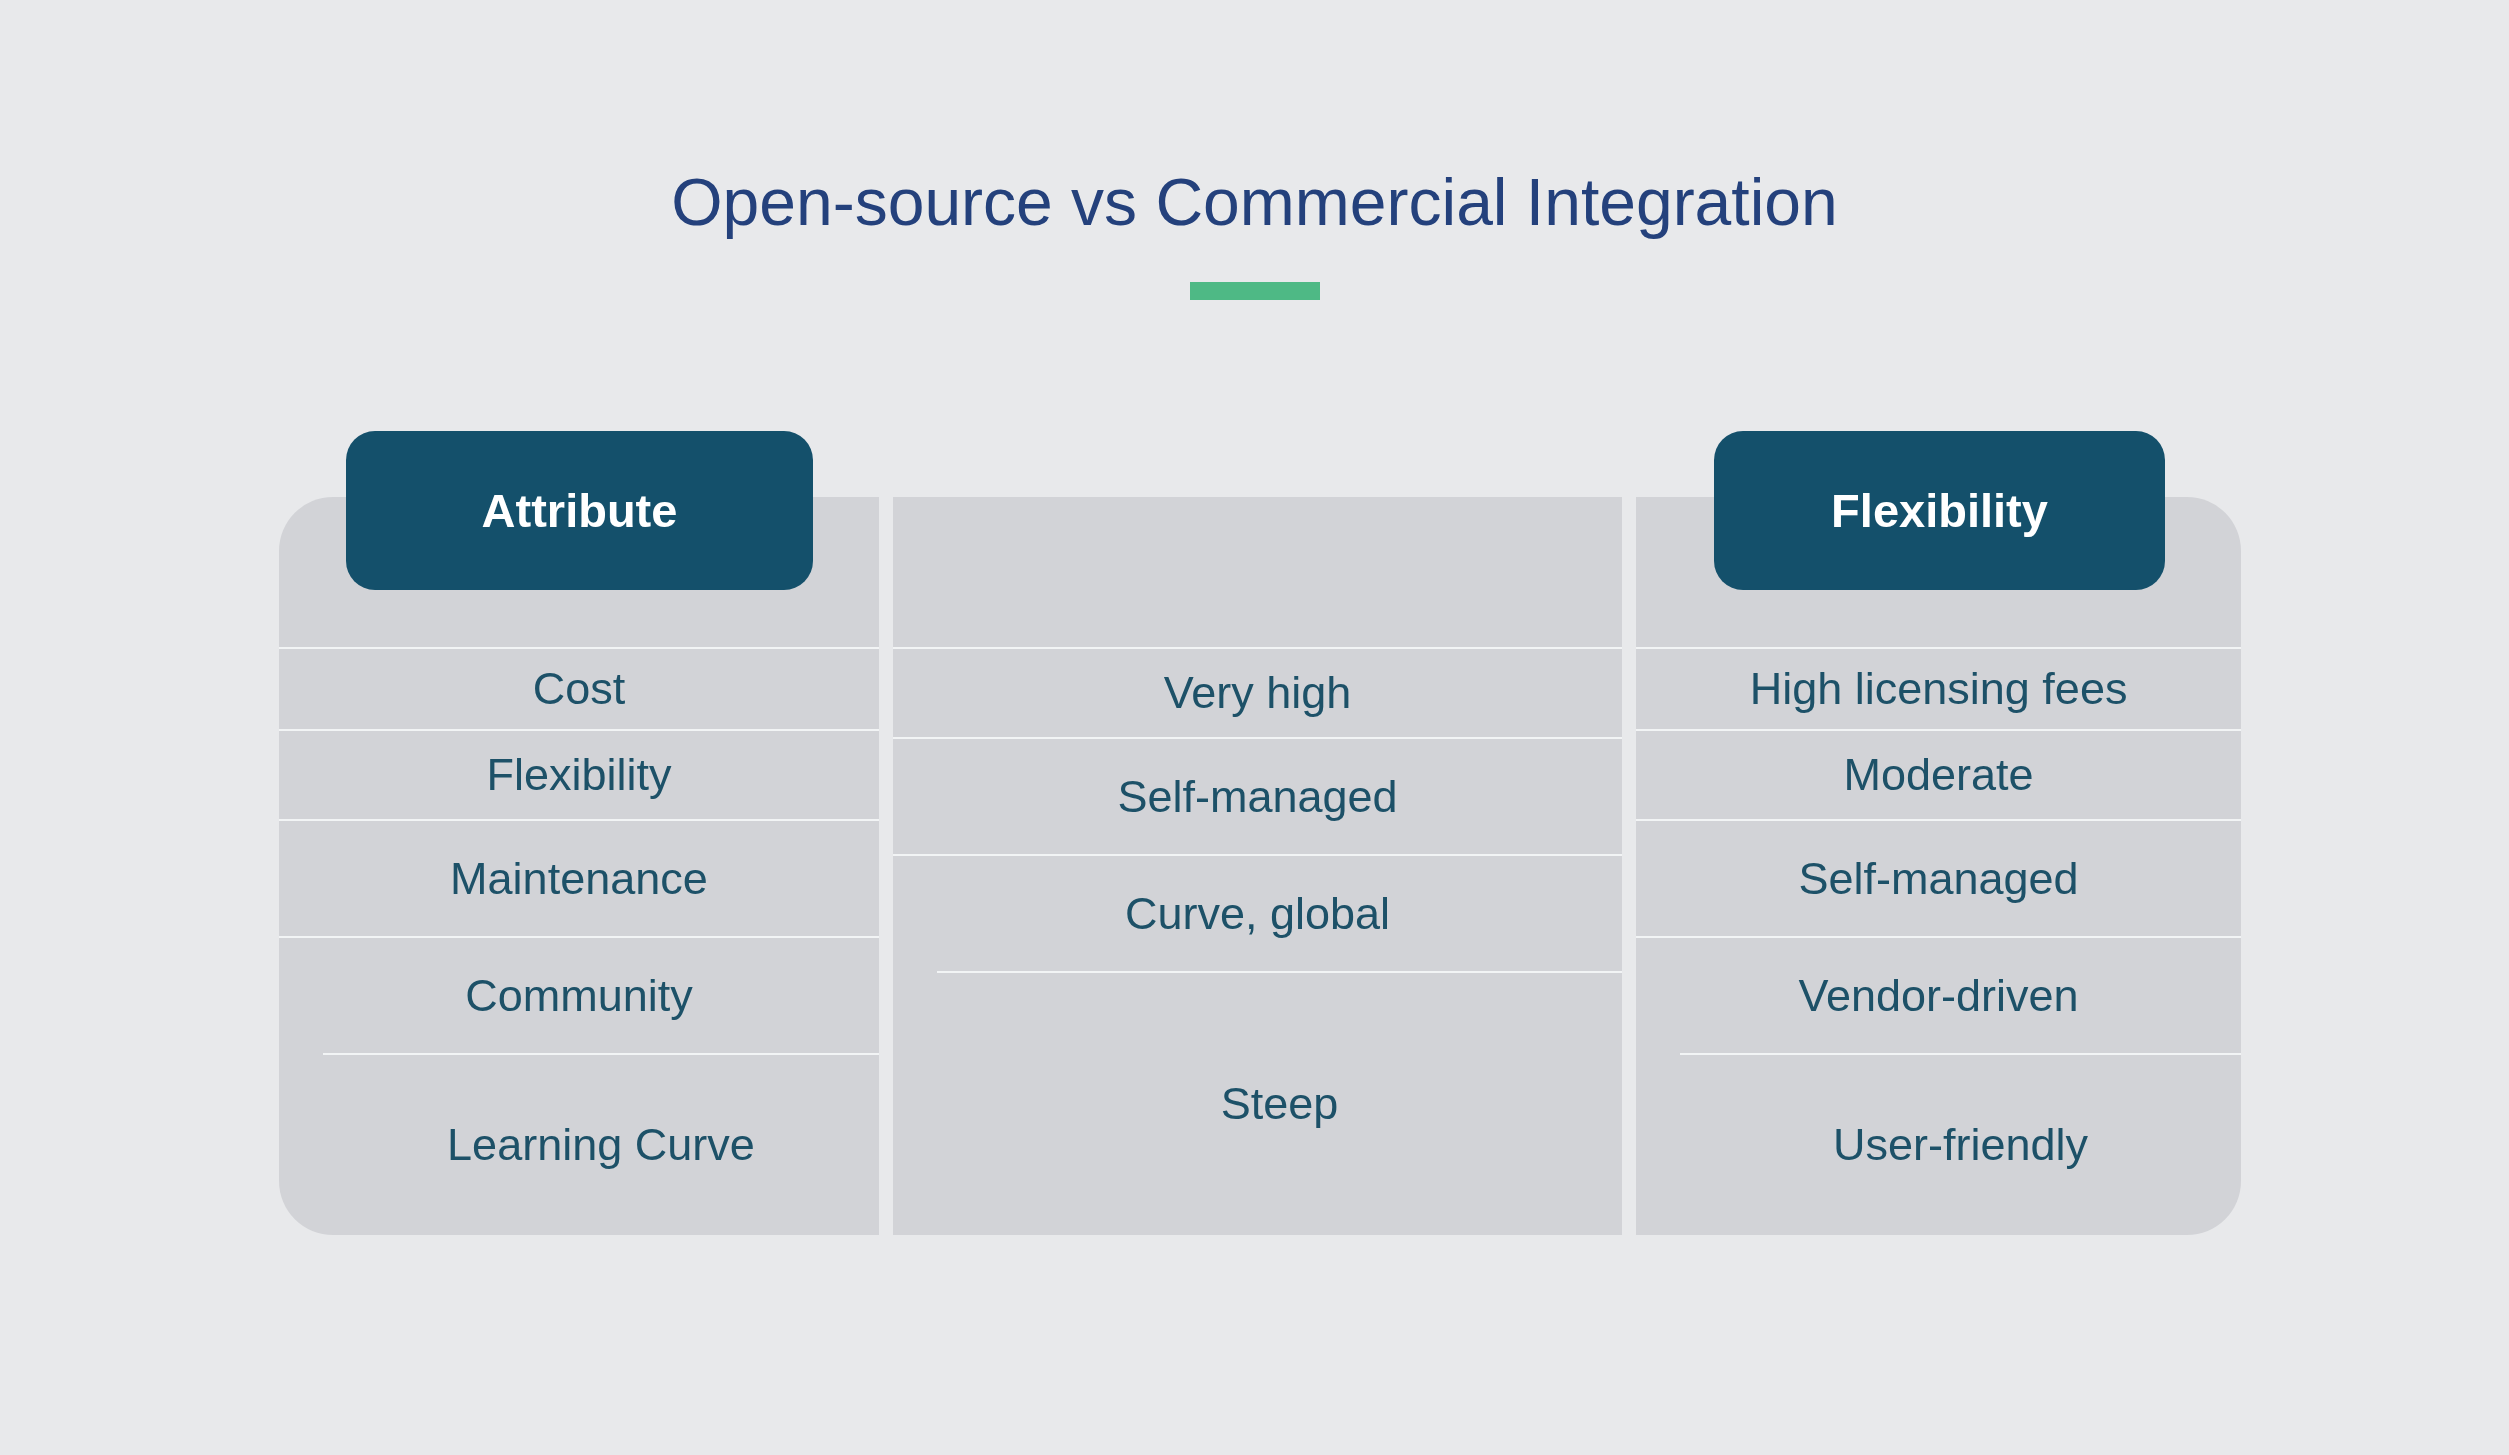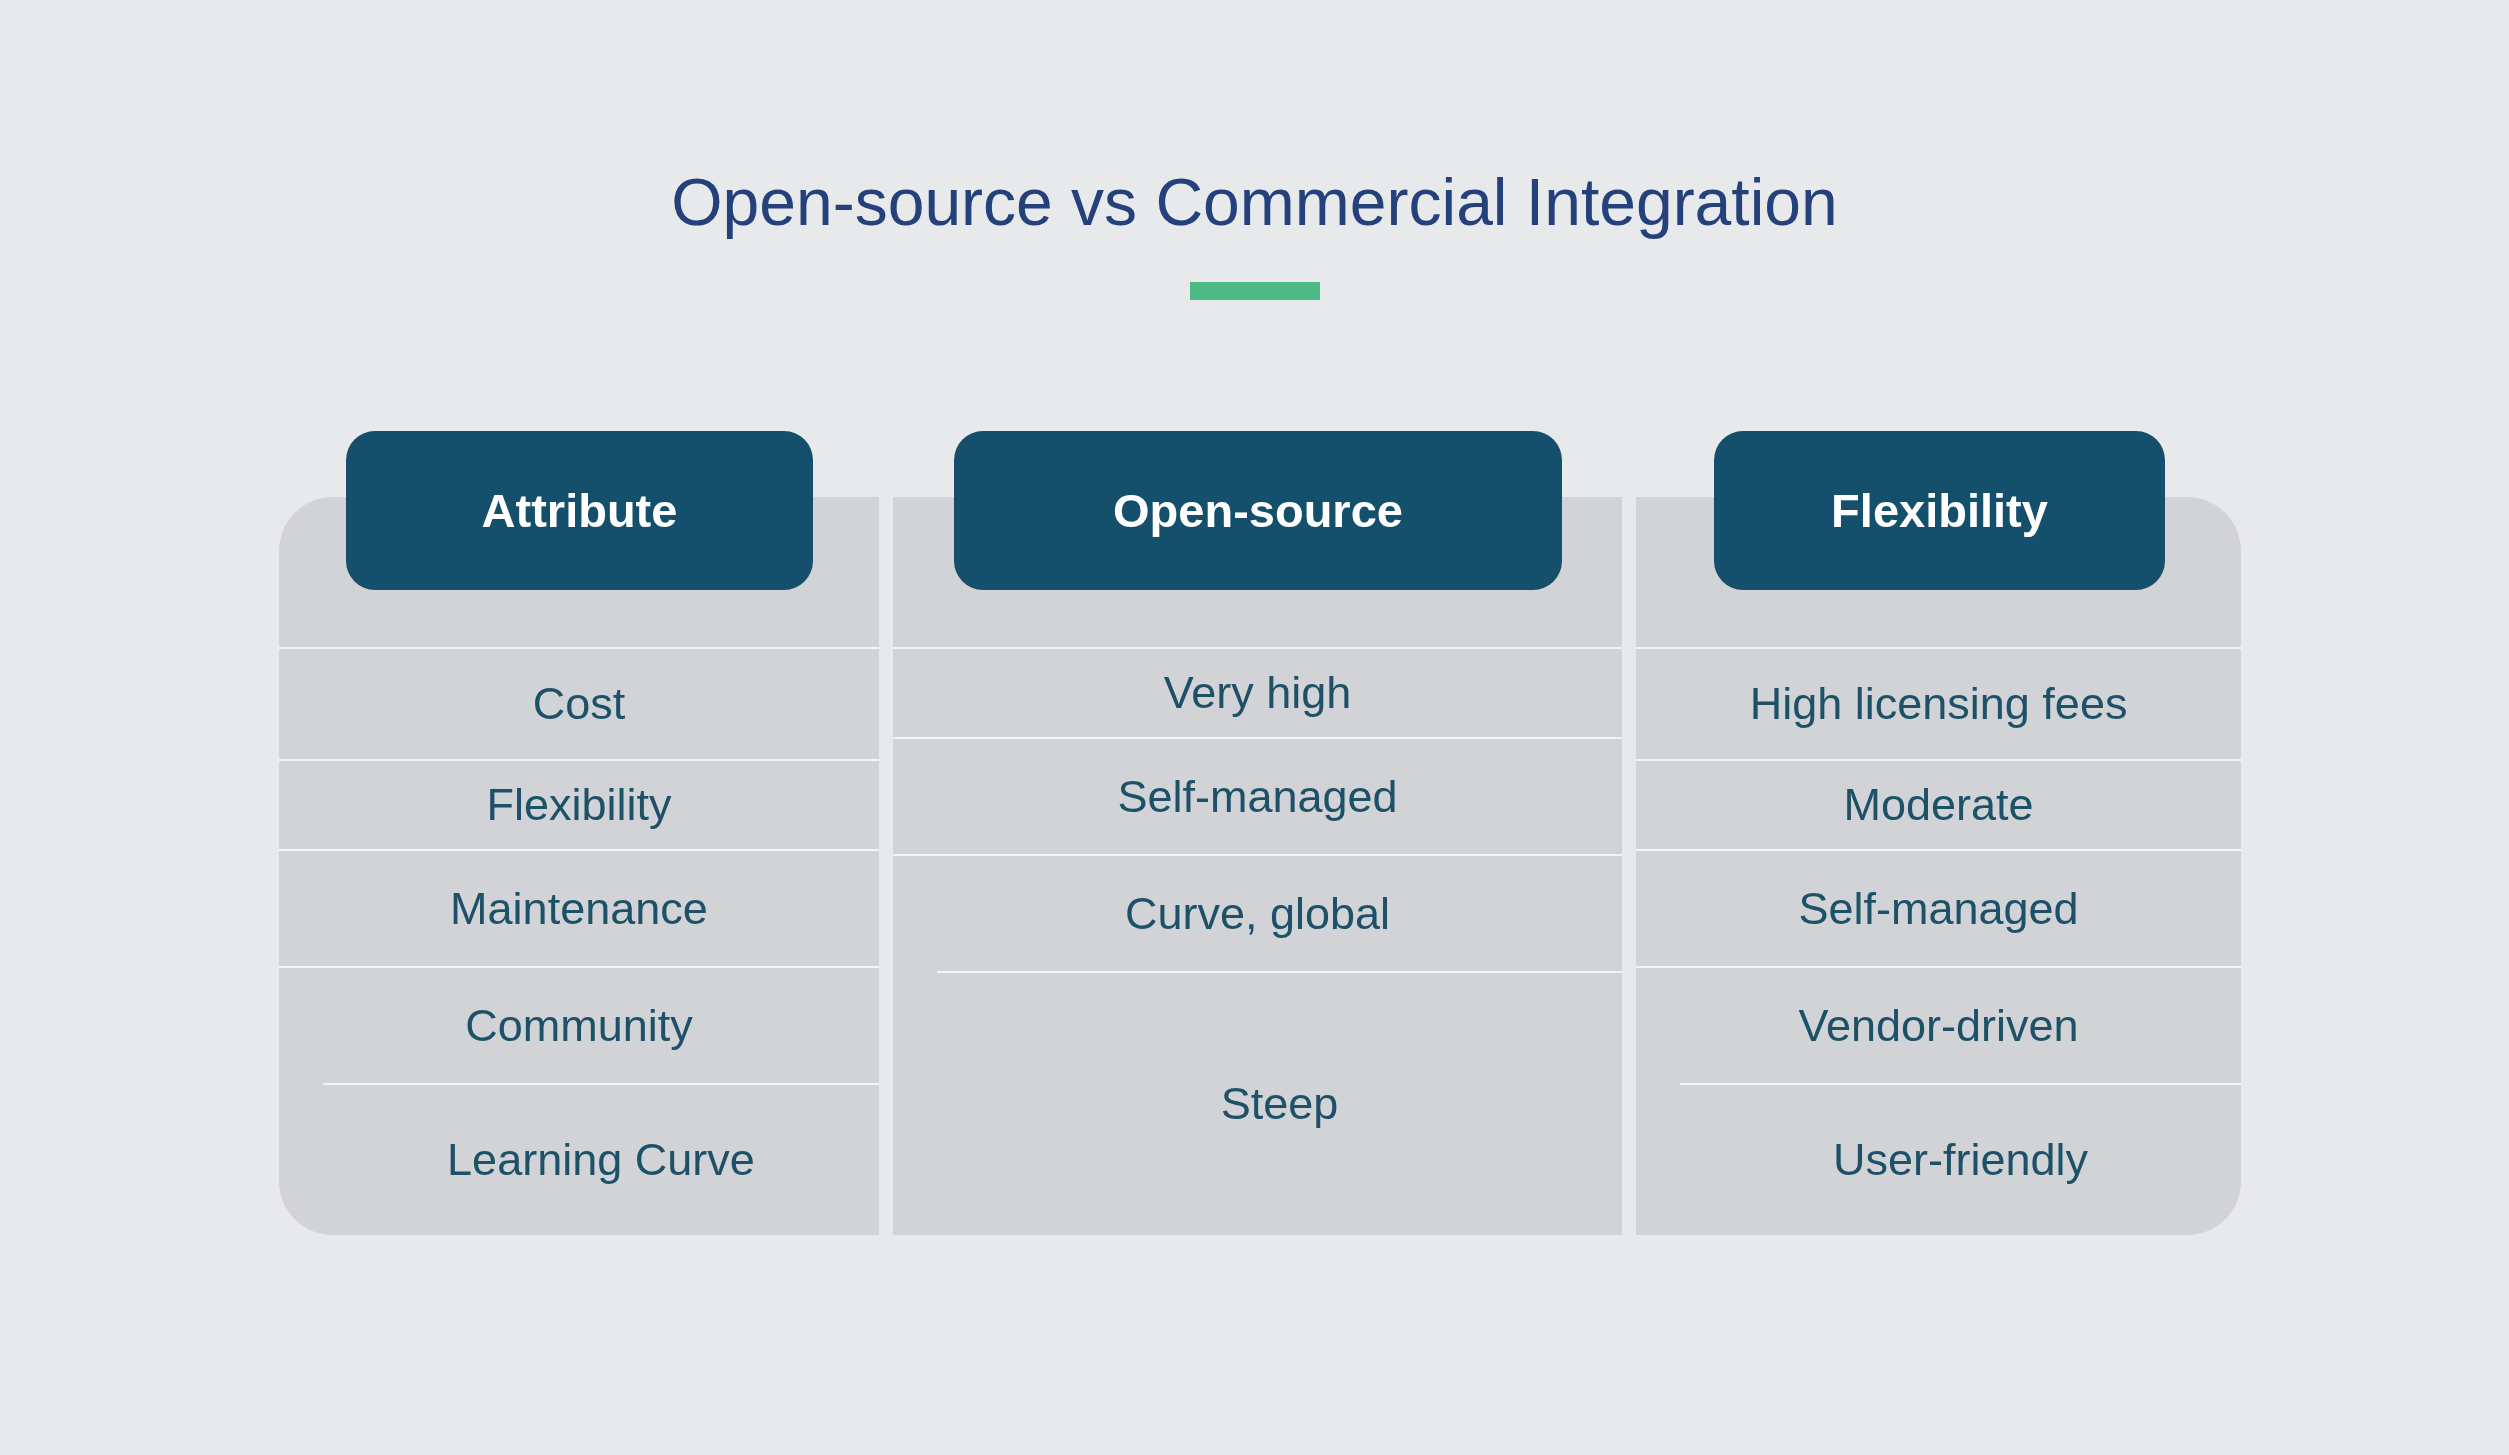--- a/index.html
+++ b/index.html
@@ -66,21 +66,21 @@
   .cell {
     box-sizing: border-box;
     border-top: 2.9px solid var(--separator-color);
     display: flex;
     align-items: center;
     justify-content: center;
     font-size: 45px;
     color: var(--body-text-color);
     text-align: center;
   }
-  .r1 { height: 112px; }
+  .r1 { height: 82px; }
   .r2 { height: 90px; }
   .r3 { height: 117px; }
   .r4 { height: 117px; }
   .r5 { flex: 1; margin-left: 44px; }
   .pill {
     position: absolute;
     top: 431px;
     height: 159px;
     background: var(--header-pill-color);
     border-radius: 29px;
@@ -127,17 +127,16 @@
       <div class="cell r1">High licensing fees</div>
       <div class="cell r2">Moderate</div>
       <div class="cell r3">Self-managed</div>
       <div class="cell r4">Vendor-driven</div>
       <div class="cell r5">User-friendly</div>
     </div>
 
   </div>
 
   <div class="pill pill-1">Attribute</div>
-  <div class="pill pill-2">Open-source</div>
   <div class="pill pill-3">Flexibility</div>
 
 </div>
 
 
 </body></html>

